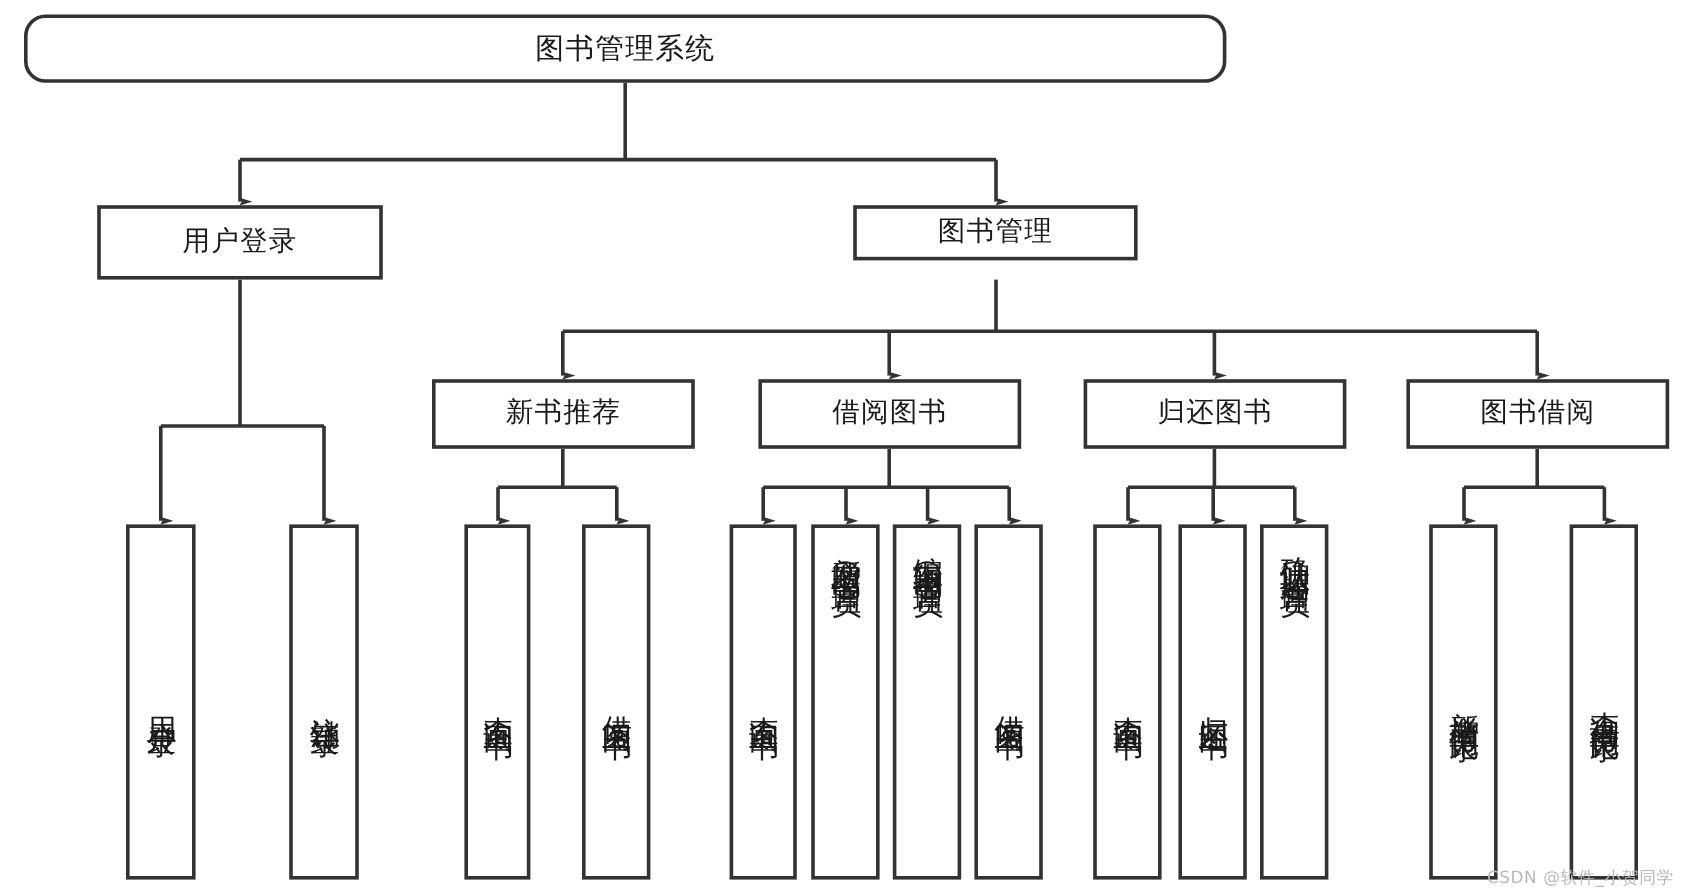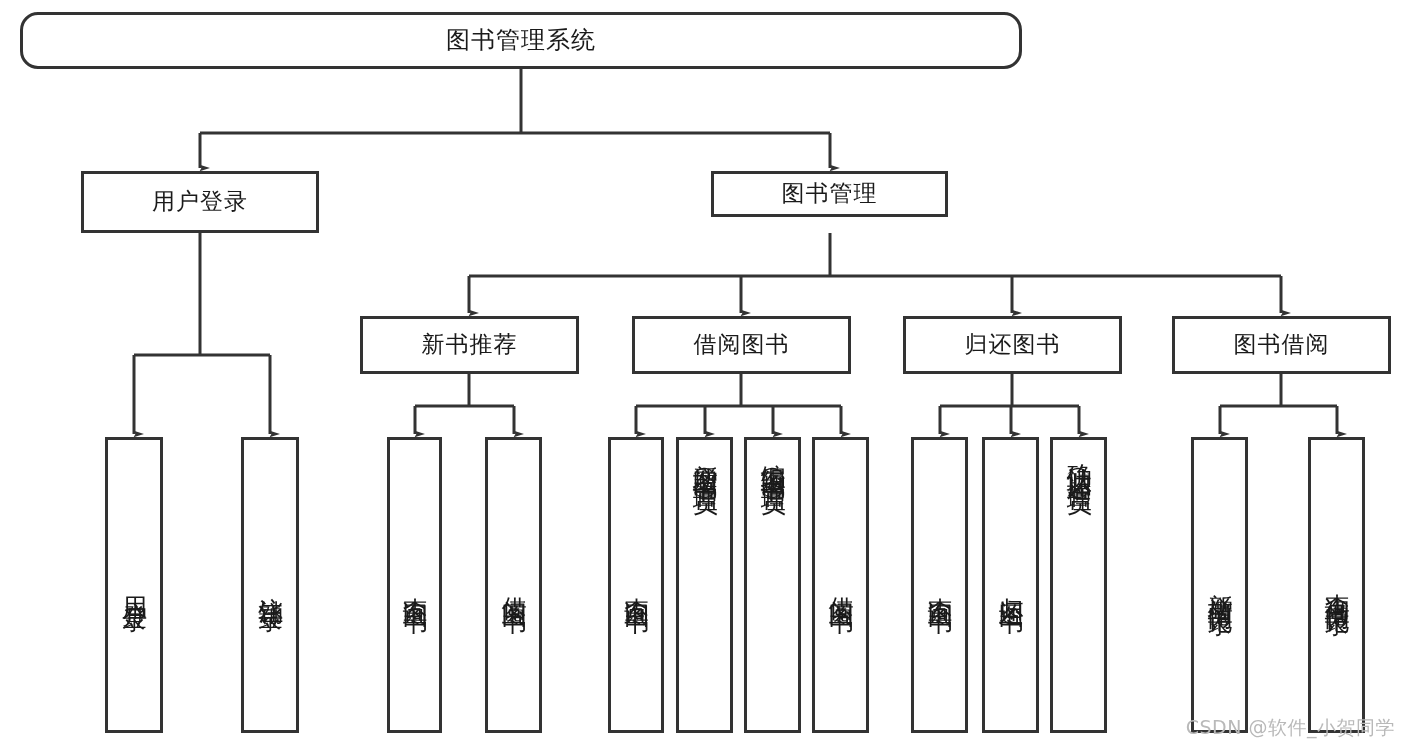--- a/index.html
+++ b/index.html
@@ -66,21 +66,21 @@
     left: 0;
     top: 0;
     width: 1405px;
     height: 747px;
     pointer-events: none;
   }
   .watermark {
     position: absolute;
     right: 10px;
     bottom: 6px;
-    font-size: 19px;
+    font-size: 14px;
     color: #b9b9b9;
     letter-spacing: 0.5px;
     white-space: nowrap;
   }
 </style>
 </head>
 <body>
 
 <div id="canvas">
 

